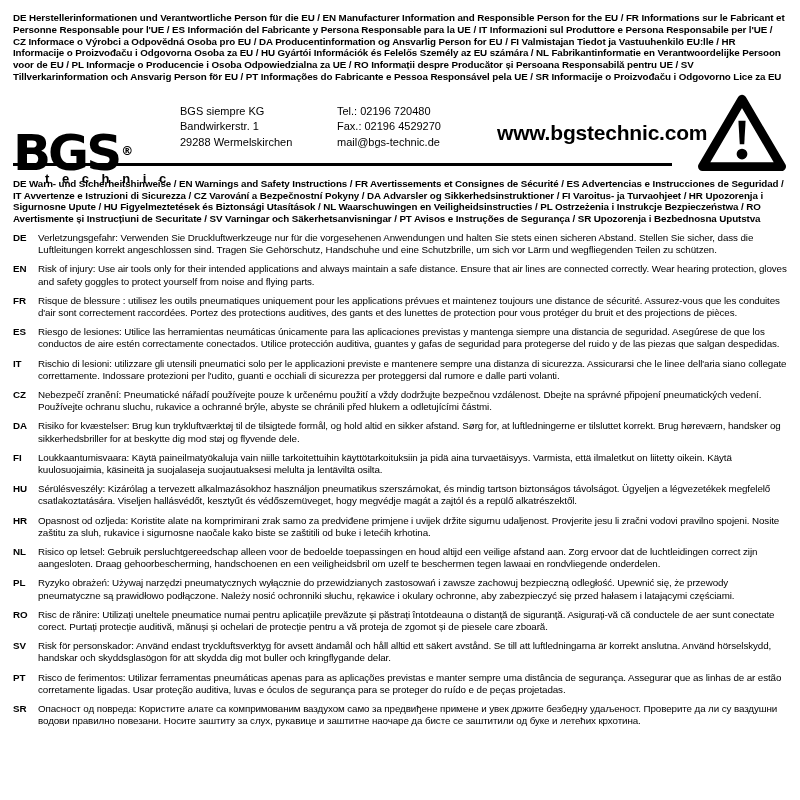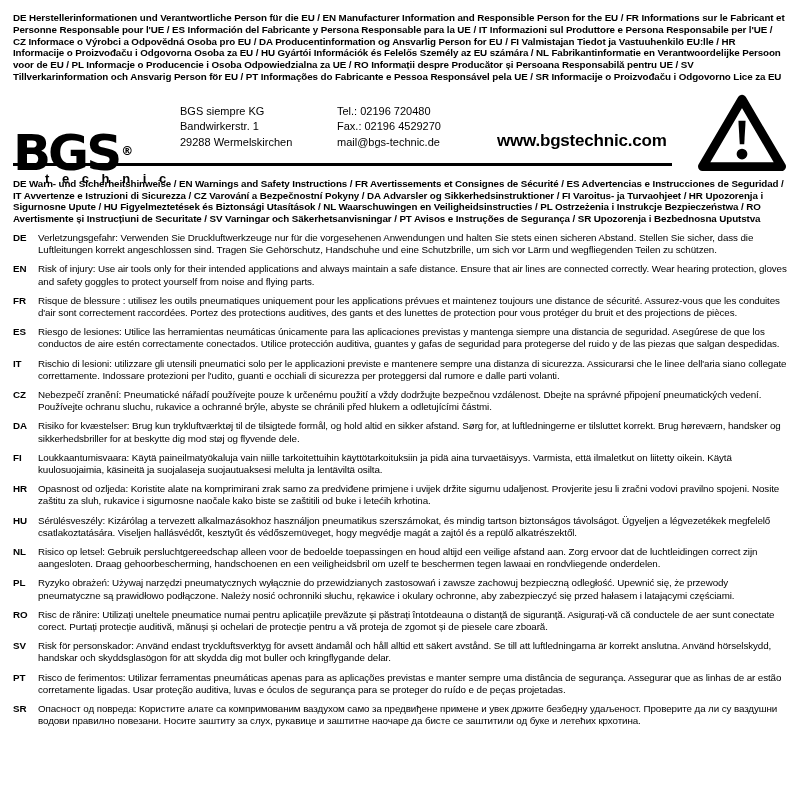--- a/index.html
+++ b/index.html
@@ -51,24 +51,24 @@
     font-size: 13px;
     letter-spacing: 4.5px;
     padding-left: 32px;
     margin-top: -3px;
     white-space: nowrap;
   }
   .addr { width: 157px; font-size: 11px; line-height: 15.5px; padding-top: 8px; }
   .contact { width: 160px; font-size: 11px; line-height: 15.5px; padding-top: 8px; }
   .website {
     font-weight: bold;
-    font-size: 17px;
+    font-size: 21px;
     letter-spacing: -0.2px;
     align-self: flex-end;
-    margin-bottom: 11px;
+    margin-bottom: 17px;
     white-space: nowrap;
   }
   .triangle { position: absolute; right: 0; top: -3px; width: 90px; height: 79px; }
   .triangle svg { display: block; width: 90px; height: 79px; }
 
   .rule {
     height: 3px;
     background: #000;
     margin: 1px 115px 12px 0;
   }
@@ -147,26 +147,26 @@
       </div>
     <div class="warning-item">
         <span class="code">DA</span>
         <span class="txt">Risiko for kvæstelser: Brug kun trykluftværktøj til de tilsigtede formål, og hold altid en sikker afstand. Sørg for, at luftledningerne er tilsluttet korrekt. Brug høreværn, handsker og sikkerhedsbriller for at beskytte dig mod støj og flyvende dele.</span>
       </div>
     <div class="warning-item">
         <span class="code">FI</span>
         <span class="txt">Loukkaantumisvaara: Käytä paineilmatyökaluja vain niille tarkoitettuihin käyttötarkoituksiin ja pidä aina turvaetäisyys. Varmista, että ilmaletkut on liitetty oikein. Käytä kuulosuojaimia, käsineitä ja suojalaseja suojautuaksesi melulta ja lentäviltä osilta.</span>
       </div>
     <div class="warning-item">
+        <span class="code">HU</span>
+        <span class="txt">Sérülésveszély: Kizárólag a tervezett alkalmazásokhoz használjon pneumatikus szerszámokat, és mindig tartson biztonságos távolságot. Ügyeljen a légvezetékek megfelelő csatlakoztatására. Viseljen hallásvédőt, kesztyűt és védőszemüveget, hogy megvédje magát a zajtól és a repülő alkatrészektől.</span>
+      </div>
+    <div class="warning-item">
         <span class="code">HR</span>
         <span class="txt">Opasnost od ozljeda: Koristite alate na komprimirani zrak samo za predviđene primjene i uvijek držite sigurnu udaljenost. Provjerite jesu li zračni vodovi pravilno spojeni. Nosite zaštitu za sluh, rukavice i sigurnosne naočale kako biste se zaštitili od buke i letećih krhotina.</span>
-      </div>
-    <div class="warning-item">
-        <span class="code">HU</span>
-        <span class="txt">Sérülésveszély: Kizárólag a tervezett alkalmazásokhoz használjon pneumatikus szerszámokat, és mindig tartson biztonságos távolságot. Ügyeljen a légvezetékek megfelelő csatlakoztatására. Viseljen hallásvédőt, kesztyűt és védőszemüveget, hogy megvédje magát a zajtól és a repülő alkatrészektől.</span>
       </div>
     <div class="warning-item">
         <span class="code">NL</span>
         <span class="txt">Risico op letsel: Gebruik persluchtgereedschap alleen voor de bedoelde toepassingen en houd altijd een veilige afstand aan. Zorg ervoor dat de luchtleidingen correct zijn aangesloten. Draag gehoorbescherming, handschoenen en een veiligheidsbril om uzelf te beschermen tegen lawaai en rondvliegende onderdelen.</span>
       </div>
     <div class="warning-item">
         <span class="code">PL</span>
         <span class="txt">Ryzyko obrażeń: Używaj narzędzi pneumatycznych wyłącznie do przewidzianych zastosowań i zawsze zachowuj bezpieczną odległość. Upewnić się, że przewody pneumatyczne są prawidłowo podłączone. Należy nosić ochronniki słuchu, rękawice i okulary ochronne, aby zabezpieczyć się przed hałasem i latającymi częściami.</span>
       </div>
     <div class="warning-item">

